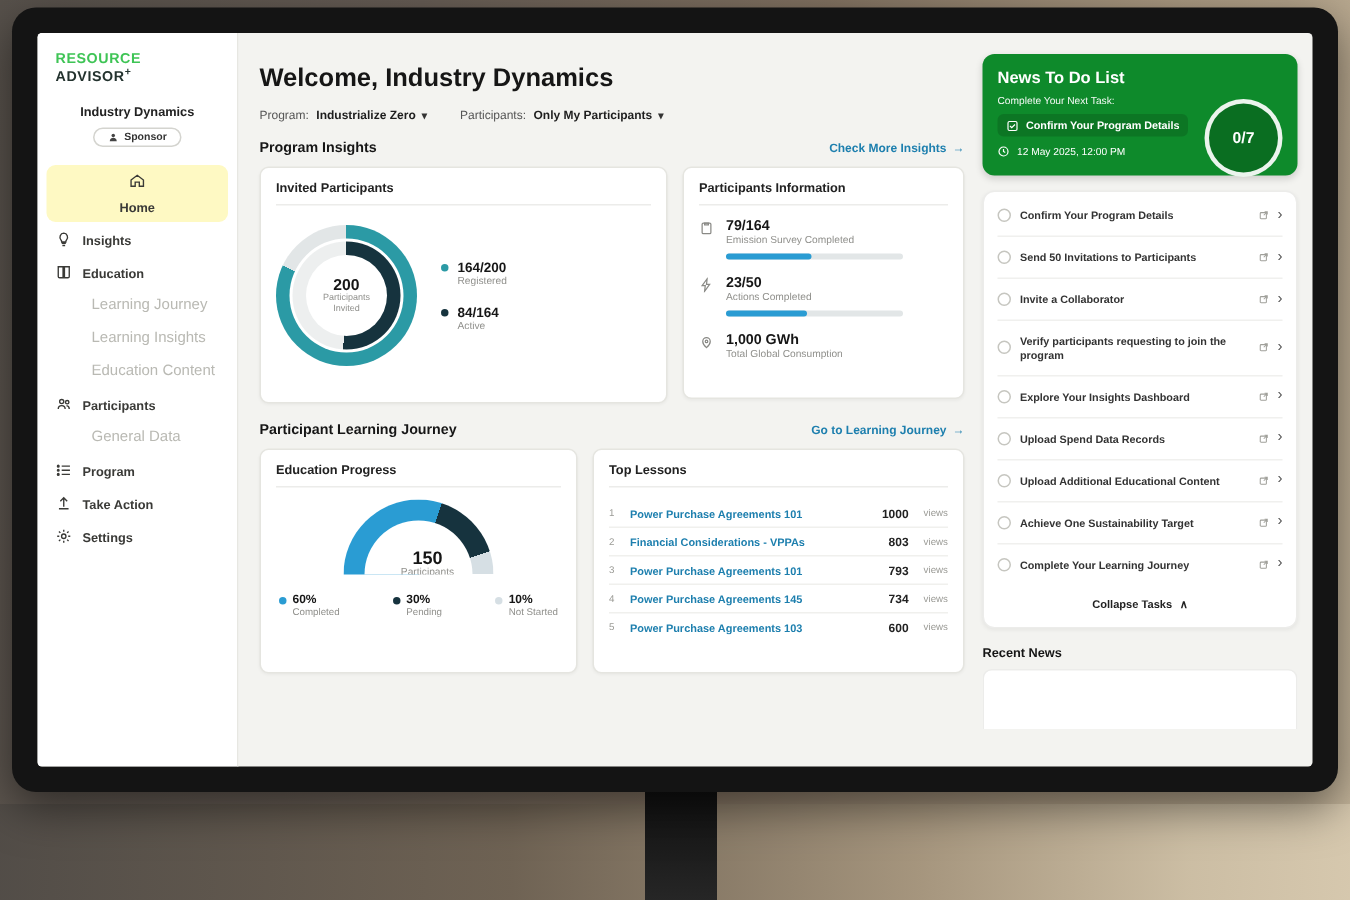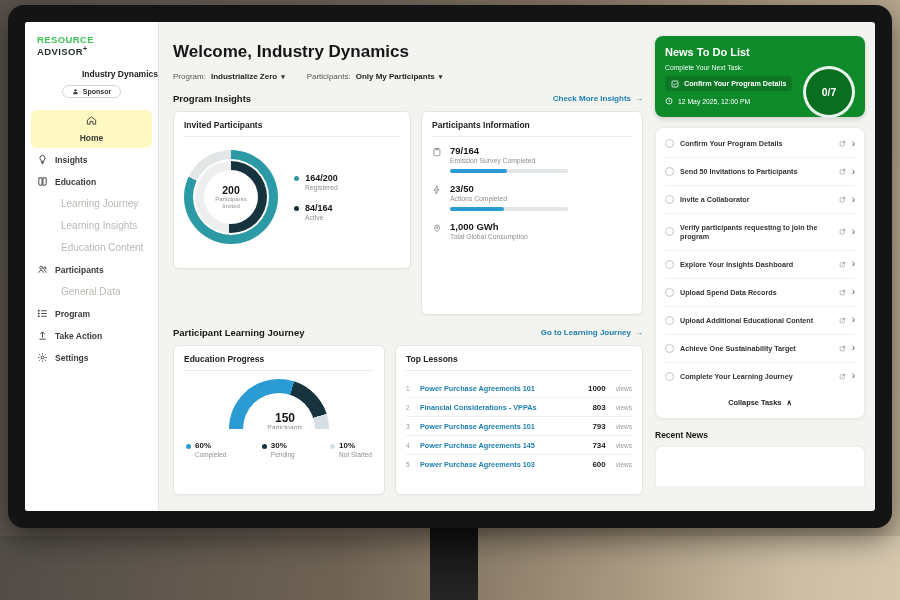--- a/index.html
+++ b/index.html
@@ -13,21 +13,21 @@
   .monitor { position:absolute; left:8px; top:5px; width:884px; height:523px; z-index:2;
     background:#141414; border-radius:16px; box-shadow:0 10px 30px rgba(0,0,0,.5); }
   .screen { position:absolute; inset:17px; background:#f3f3f0; border-radius:3px; overflow:hidden; display:flex; }
 
   
   .sidebar { width:134px; background:#fff; border-right:1px solid #e7e7e2; padding:10px 0 0; flex-shrink:0; }
   .logo { padding:2px 12px 0; font-size:9.5px; font-weight:700; letter-spacing:.4px; }
   .logo .g { color:var(--brand_green,#3ec455); }
   .logo .d { color:#23322e; }
   .logo sup { font-size:7px; }
-  .org { text-align:right; font-size:8.5px; font-weight:700; color:#222; margin-top:12px; }
+  .org { text-align:center; font-size:8.5px; font-weight:700; color:#222; margin-top:12px; }
   .sponsor { width:max-content; margin:6px auto 0; display:flex; align-items:center; gap:4px;
     border:1px solid #d4d4cf; border-radius:10px; padding:2px 9px; font-size:7px; font-weight:600; color:#333; background:#fff; }
   .menu { margin-top:12px; }
   .mi { display:flex; align-items:center; gap:7px; margin:1px 6px; padding:5px 6px; border-radius:6px;
     font-size:8.5px; font-weight:600; color:#3a3a37; cursor:default; }
   .mi svg { width:11px; height:11px; flex-shrink:0; }
   .mi.active { background:#fef9c3;flex-direction:column; }
   .mi.sub { padding-left:30px; font-weight:400; color:#b9b9b3; font-size:10px; }
 
   
@@ -37,37 +37,37 @@
   .ctl { display:flex; align-items:center; gap:5px; }
   .ctl .val { font-weight:700; color:#1e1e1e; background:none; border:none; font-size:8px; display:flex; gap:4px; align-items:center; font-family:inherit; }
   .chev { font-size:7px; color:#333; }
   .section-head { display:flex; justify-content:space-between; align-items:center; margin:12px 0 7px; }
   .section-head .st { font-size:9.5px; font-weight:700; color:#161616; }
   .link { font-size:8px; font-weight:700; color:var(--link,#1d7fae); display:flex; gap:4px; align-items:flex-start; cursor:pointer; }
   .cards-row { display:flex; gap:10px; }
   .card { background:#fff; border:1px solid #e5e5e0; border-radius:6px; padding:8px 10px; box-shadow:0 1px 2px rgba(0,0,0,.04); }
   .card-title { font-size:8.5px; font-weight:700; color:#222; padding-bottom:6px; border-bottom:1px solid #ececea; margin-bottom:8px; }
 
-  .card-invited { width:238px; height:158px; }
+  .card-invited { width:272px; height:158px; }
   .inv-body { display:flex; align-items:center; gap:16px; padding-top:5px; }
   .donut { --p1:82%; --p2:51%; width:94px; height:94px; border-radius:50%; position:relative; flex-shrink:0;
     background:conic-gradient(var(--teal,#2b9aa5) 0 var(--p1), #e2e6e7 0); }
   .donut .gap  { position:absolute; inset:9px; border-radius:50%; background:#fff; }
   .donut .inner{ position:absolute; inset:11px; border-radius:50%;
     background:conic-gradient(var(--navy,#16333e) 0 var(--p2), #edefef 0); }
   .donut .hole { position:absolute; inset:20px; border-radius:50%; background:#fff; display:flex; flex-direction:column; align-items:center; justify-content:center; text-align:center; }
   .donut .hv { font-size:10.5px; font-weight:700; color:#161616; }
   .donut .hl { font-size:6px; color:#90908c; line-height:1.2; width:42px; }
   .legend-v { display:flex; flex-direction:column; gap:12px; }
   .li { display:flex; gap:6px; }
   .dot { width:5px; height:5px; border-radius:50%; background:var(--c,#999); margin-top:3px; flex-shrink:0; }
-  .lv { font-size:9px; font-weight:700; color:#161616;text-align:center; }
+  .lv { font-size:9px; font-weight:700; color:#161616; }
   .ll { font-size:6.8px; color:#90908c; margin-top:1px; }
 
-  .card-info { flex:1; height:204px; }
+  .card-info { flex:1; height:155px; }
   .stat { display:flex; gap:8px; margin-bottom:10px; }
   .stat svg { width:10px; height:10px; margin-top:2px; flex-shrink:0; }
   .sv { font-size:9.5px; font-weight:700; color:#161616; }
   .sl { font-size:6.8px; color:#90908c; margin-top:1px; }
   .bar { width:118px; height:4px; background:var(--track,#e2e6e7); border-radius:2px; margin-top:5px; }
   .fill { height:100%; width:47%; background:var(--blue,#2a9cd3); border-radius:2px; }
 
   .card-edu { width:212px; height:150px; }
   .gauge { --g1:30%; --g2:45%; --g3:50%; width:100px; height:50px; margin:8px auto 0; position:relative; overflow:hidden; }
   .gauge .arc { position:absolute; left:0; top:0; width:100px; height:100px; border-radius:50%;

